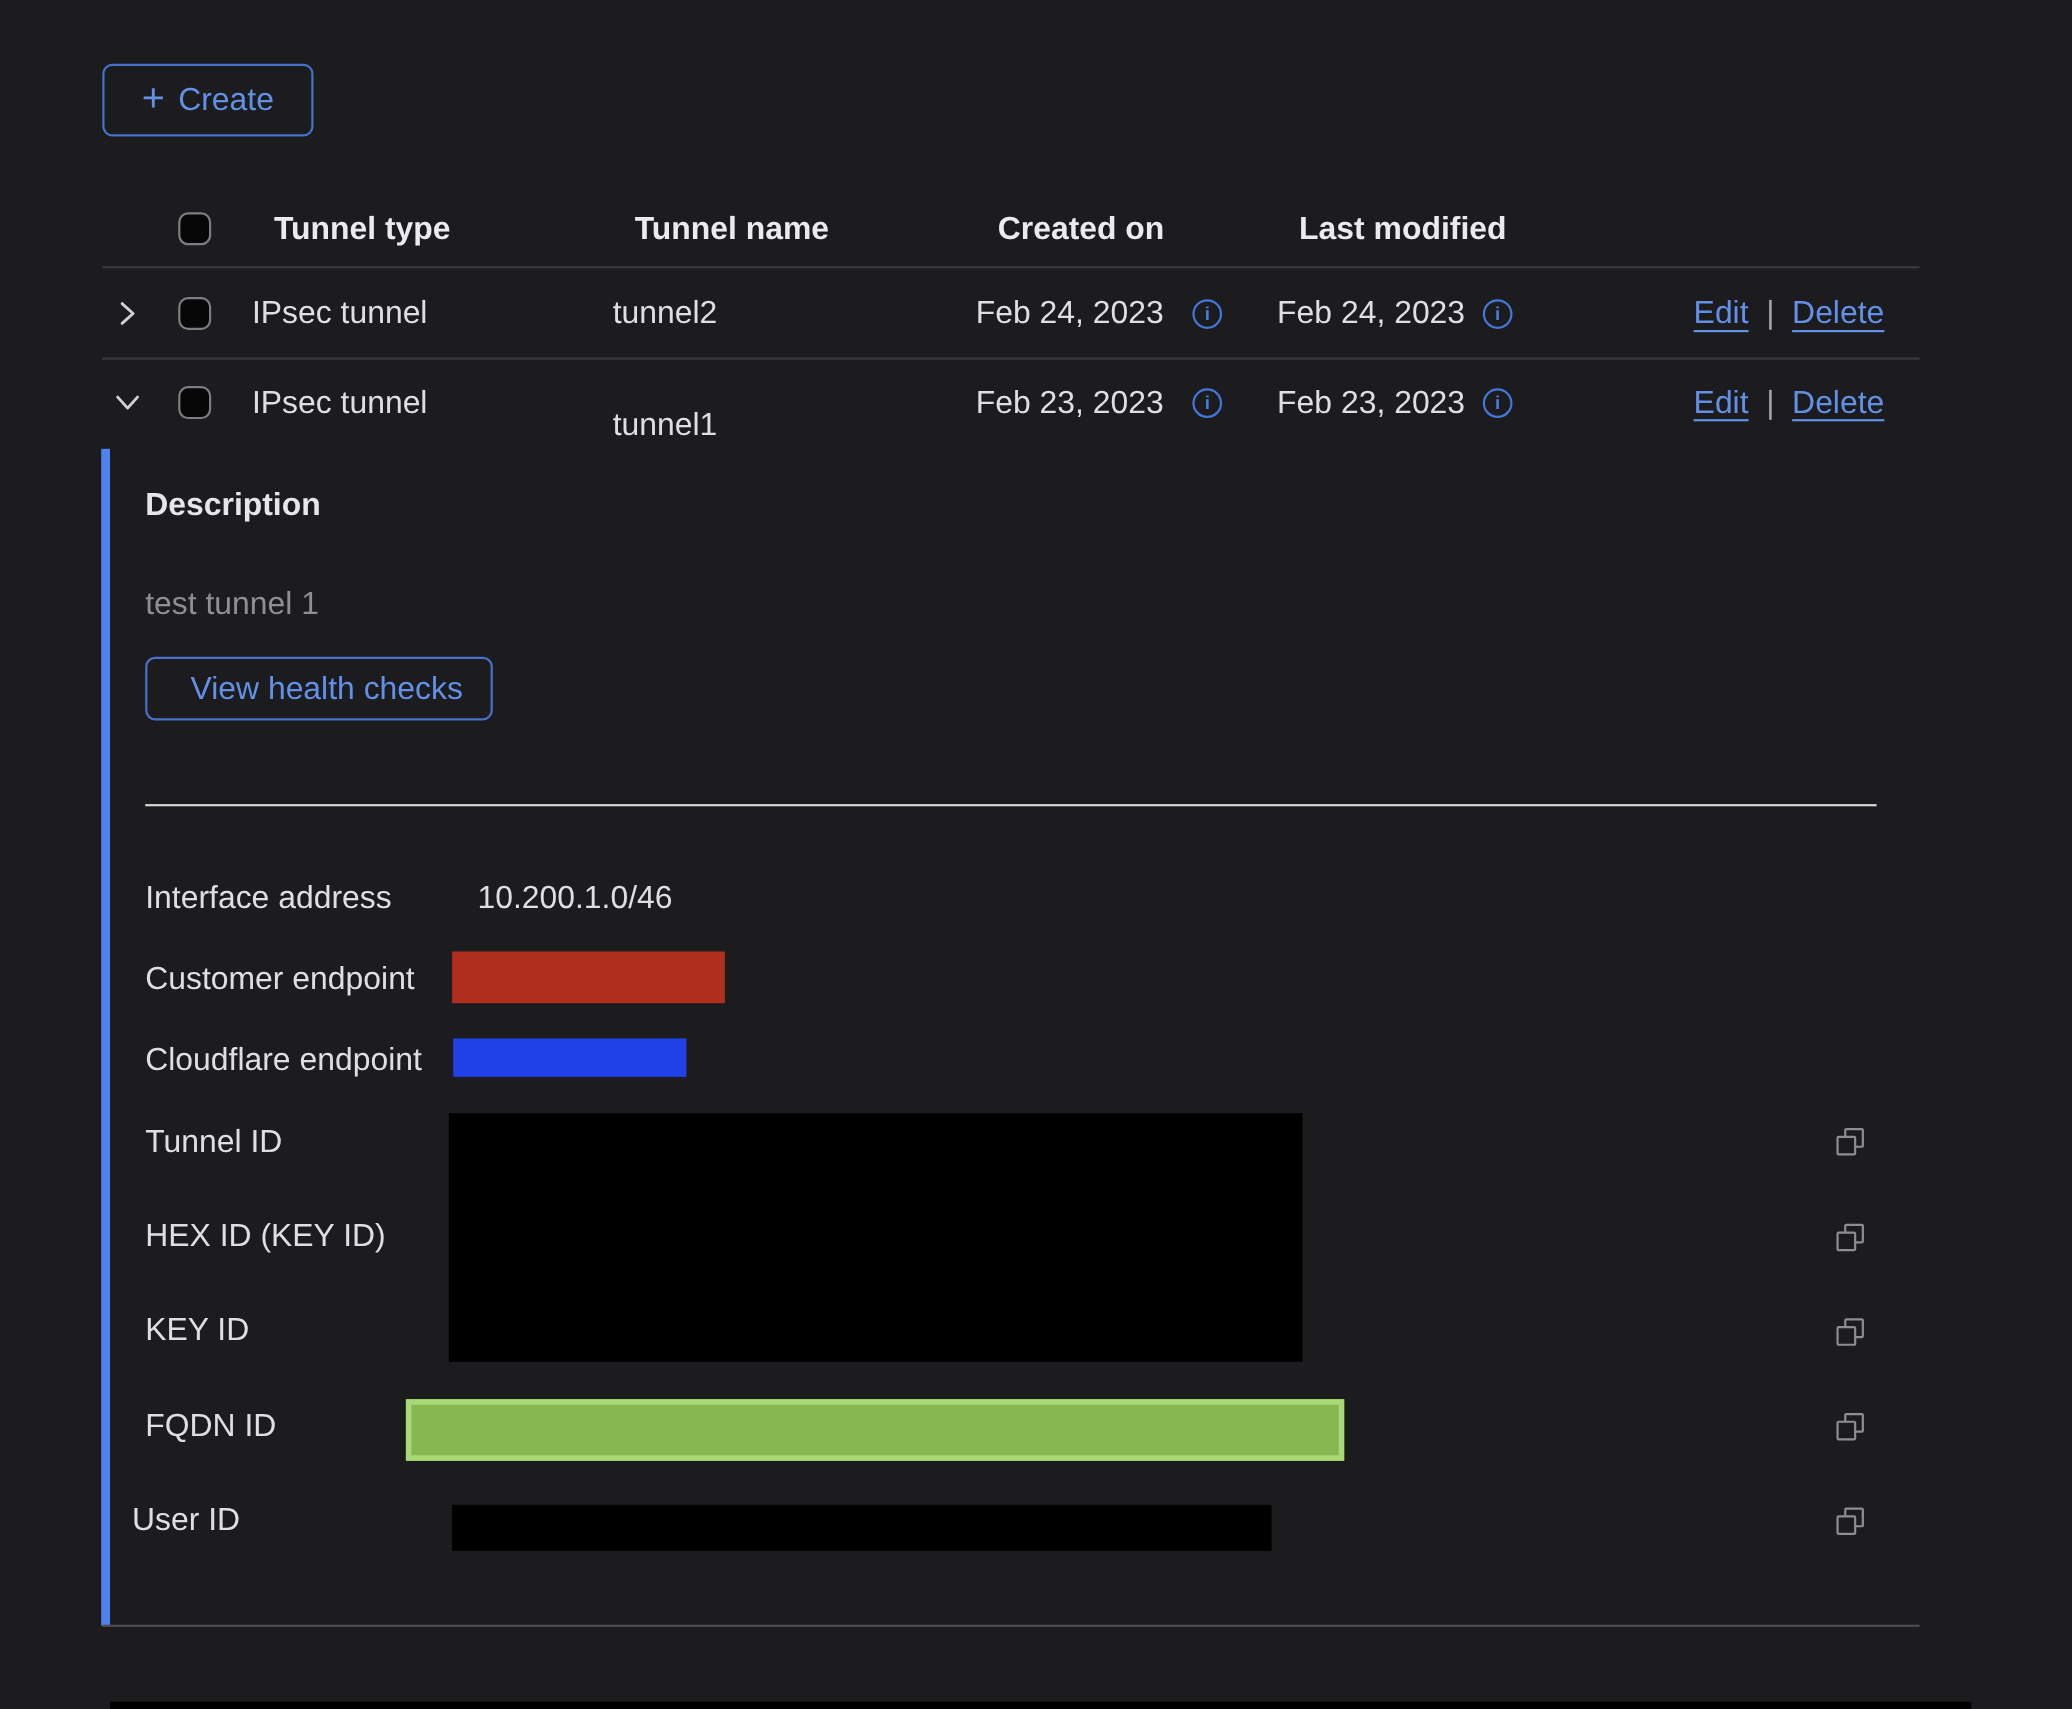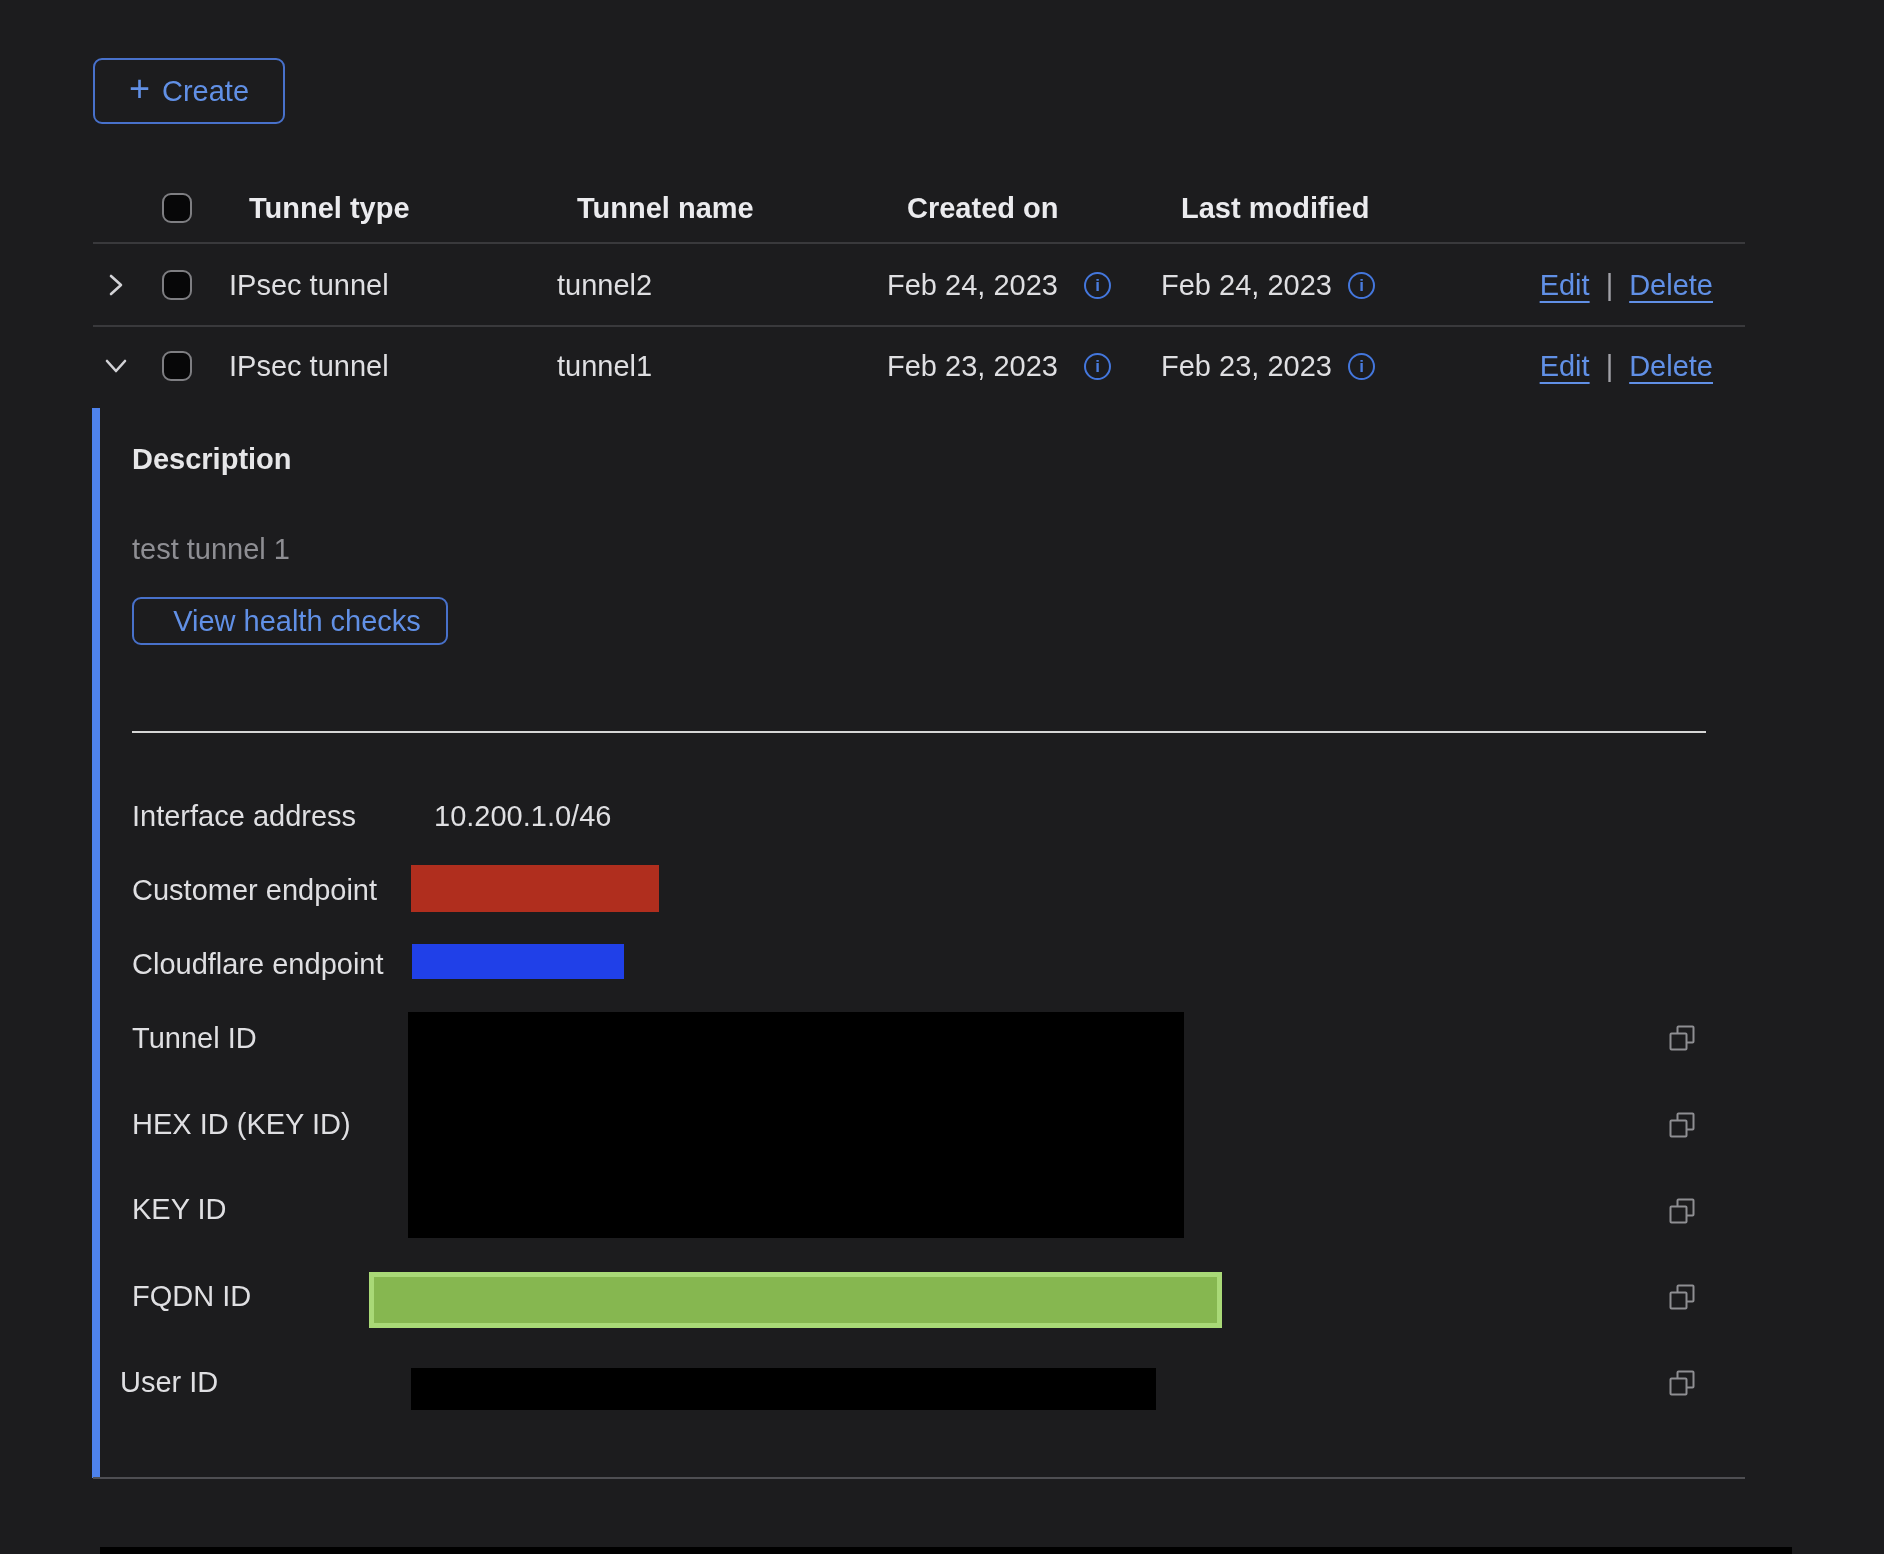--- a/index.html
+++ b/index.html
@@ -68,41 +68,41 @@
   </div>
   <div class="divider" style="left:93px;top:325px;width:1652px;"></div>
 
   <div class="chev" style="left:103px;top:354px;">
     <svg width="26" height="24" viewBox="0 0 26 24">
         <polyline points="4,7 13,17 22,7" fill="none" stroke="#d2d2d6" stroke-width="2.6" stroke-linecap="round" stroke-linejoin="round"></polyline>
       </svg>
   </div>
   <span class="checkbox" style="left:162px;top:351px;"></span>
   <div class="txt" style="left:229px;top:348px;">IPsec tunnel</div>
-  <div class="txt" style="left:557px;top:348px;">tunnel1</div>
+  <div class="txt" style="left:557px;top:368px;">tunnel1</div>
   <div class="txt" style="left:887px;top:348px;">Feb 23, 2023</div>
   <div class="info-icon" style="left:1084px;top:353px;">
       <span>i</span>
     </div>
   <div class="txt" style="left:1161px;top:348px;">Feb 23, 2023</div>
   <div class="info-icon" style="left:1348px;top:353px;">
       <span>i</span>
     </div>
   <div class="actions" style="top:348px;">
     <span class="link">Edit</span>
     <span class="sep">|</span>
     <span class="link">Delete</span>
   </div>
 
   <div class="blue-bar" style="left:92px;top:408px;height:1070px;"></div>
 
   <div class="txt" style="left:132px;top:441px;font-weight:600;color:#e6e6e8;">Description</div>
   <div class="txt muted" style="left:132px;top:511px;margin-top:20px;">test tunnel 1</div>
 
-  <button class="btn" style="left:132px;top:597px;width:316px;height:48px;padding-left:20px;">
+  <button class="btn" style="left:132px;top:597px;width:316px;height:58px;padding-left:20px;">
     <span>View health checks</span>
   </button>
 
   <div class="divider-light" style="left:132px;top:731px;width:1574px;"></div>
 
   <div class="txt" style="left:132px;top:798px;">Interface address</div>
   <div class="txt" style="left:434px;top:798px;">10.200.1.0/46</div>
 
   <div class="txt" style="left:132px;top:872px;">Customer endpoint</div>
   <div class="redact" style="left:411px;top:865px;width:248px;height:47px;background:#b02e1e;"></div>

